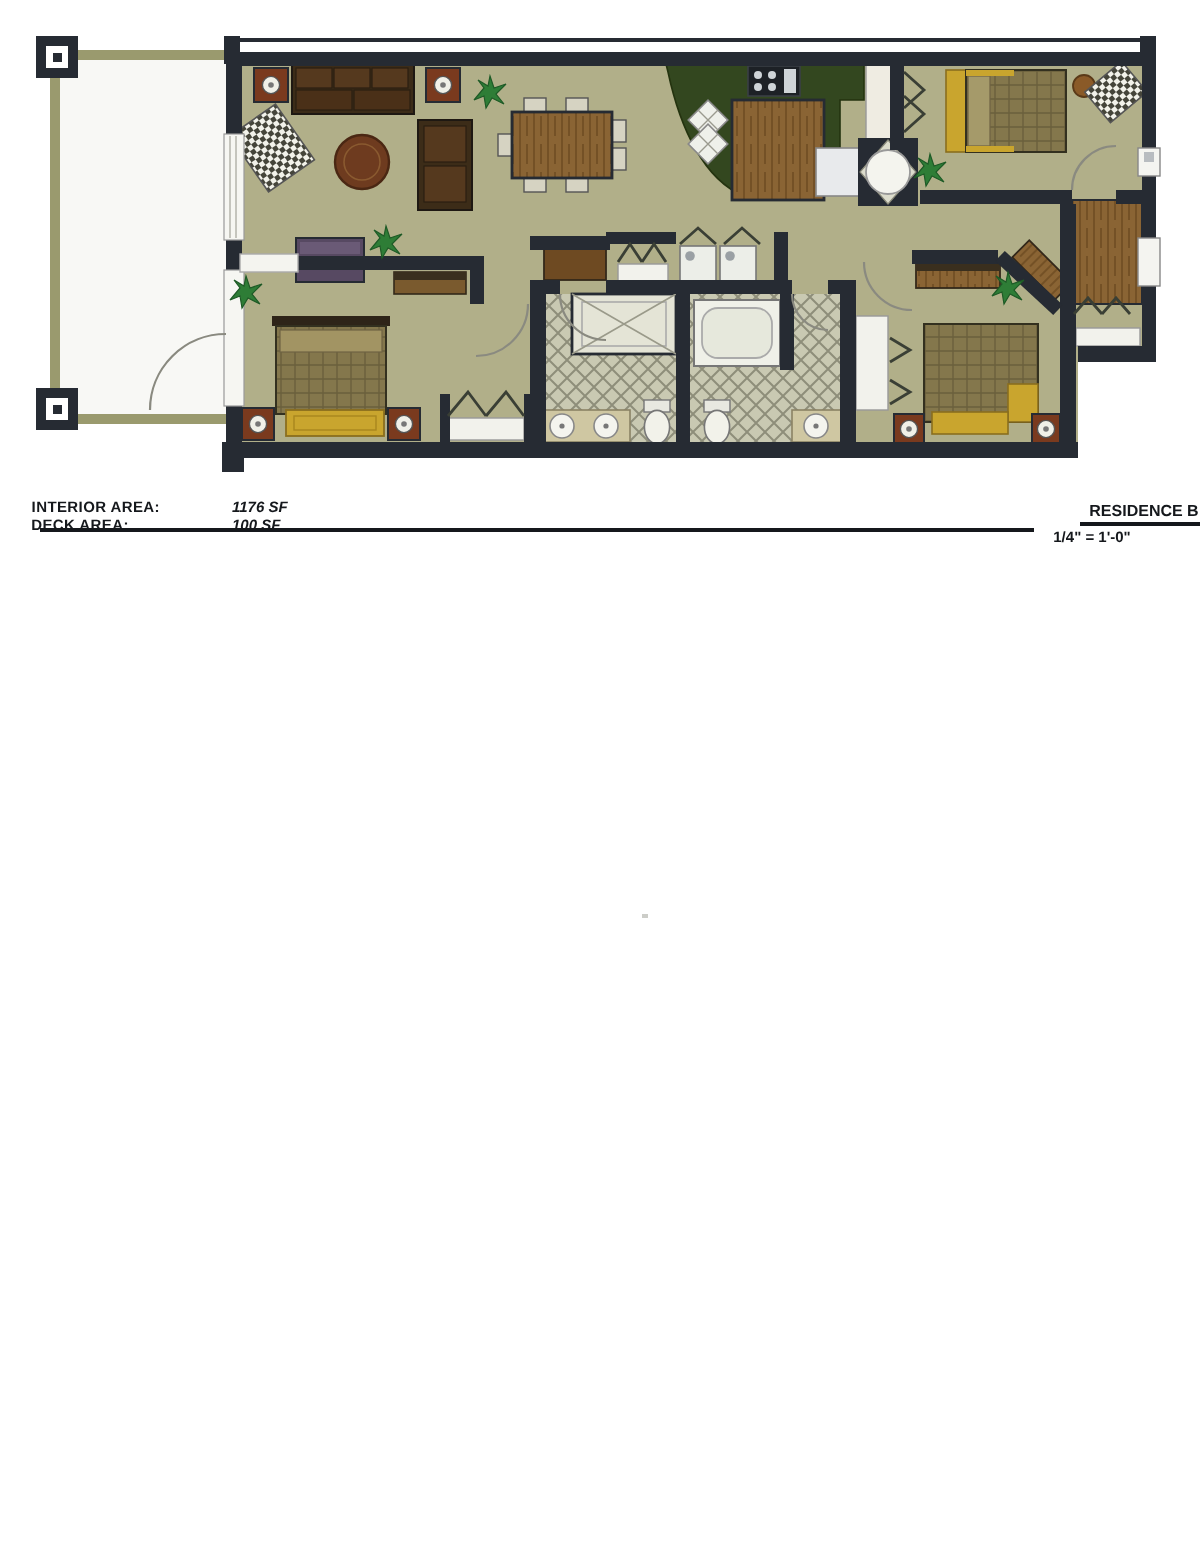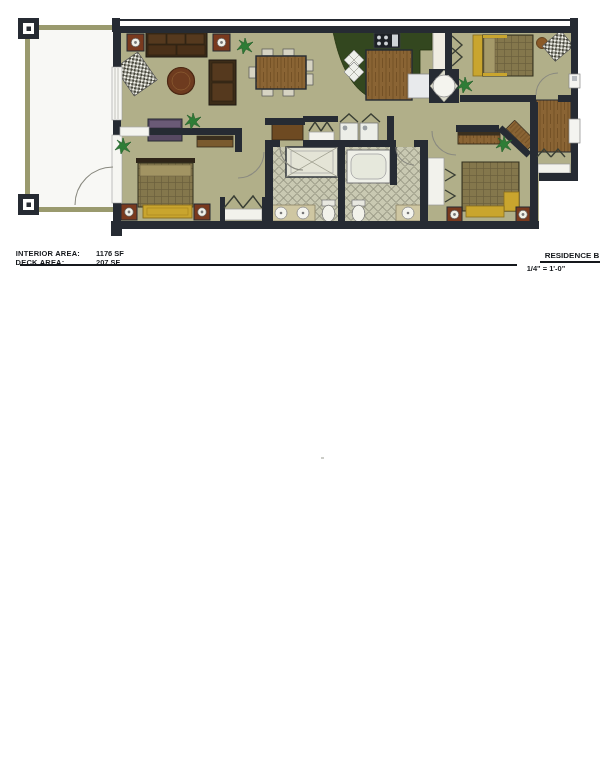--- a/index.html
+++ b/index.html
@@ -2,21 +2,21 @@
 <html><head>
 <meta charset="utf-8">
 <style>
   html,body{margin:0;padding:0;background:#ffffff;}
   .page{position:relative;width:600px;height:777px;background:#ffffff;overflow:hidden;
         font-family:"Liberation Sans", sans-serif;}
   .plan-svg{position:absolute;left:0;top:0;}
   .titleblock{position:absolute;left:0;top:0;width:476px;height:777px;pointer-events:none;padding-left:36px;}
   .arealabel{position:absolute;left:0;width:80px;text-align:right;font-size:7.5px;
              font-weight:bold;color:#15181c;letter-spacing:.2px;}
-  .areaval{position:absolute;left:96px;font-size:7.5px;font-weight:bold;color:#15181c;}
+  .areaval{position:absolute;left:116px;font-size:7.5px;font-weight:bold;color:#15181c;font-style:italic;}
   .row1{top:249px;} .row2{top:258px;text-align:center;}
   .rule{position:absolute;left:20px;top:263.5px;width:497px;height:2.6px;background:#15181c;}
   .res{position:absolute;left:540px;width:64px;top:250.5px;text-align:center;font-size:8px;
        font-weight:bold;color:#15181c;border-bottom:2px solid #15181c;padding-bottom:1px;}
   .scale{position:absolute;left:514px;width:64px;top:264px;text-align:center;font-size:7.5px;
          font-weight:bold;color:#15181c;}
   .speck{position:absolute;left:321px;top:457px;width:3px;height:2px;background:#cccdc8;}
 </style>
 </head>
 <body>
@@ -331,20 +331,20 @@
     <use href="#plant" x="123" y="146"></use>
     <use href="#plant" x="465" y="85"></use>
     <use href="#plant" x="504" y="144"></use>
   </g>
 </svg>
 
 <div class="titleblock">
   <div class="arealabel row1">INTERIOR AREA:</div>
   <div class="areaval row1">1176 SF</div>
   <div class="arealabel row2">DECK AREA:</div>
-  <div class="areaval row2">207 SF</div>
+  <div class="areaval row2">100 SF</div>
   <div class="rule"></div>
   <div class="res">RESIDENCE B</div>
   <div class="scale">1/4" = 1'-0"</div>
 </div>
 
 <div class="speck"></div>
 </div>
 
 </body></html>

